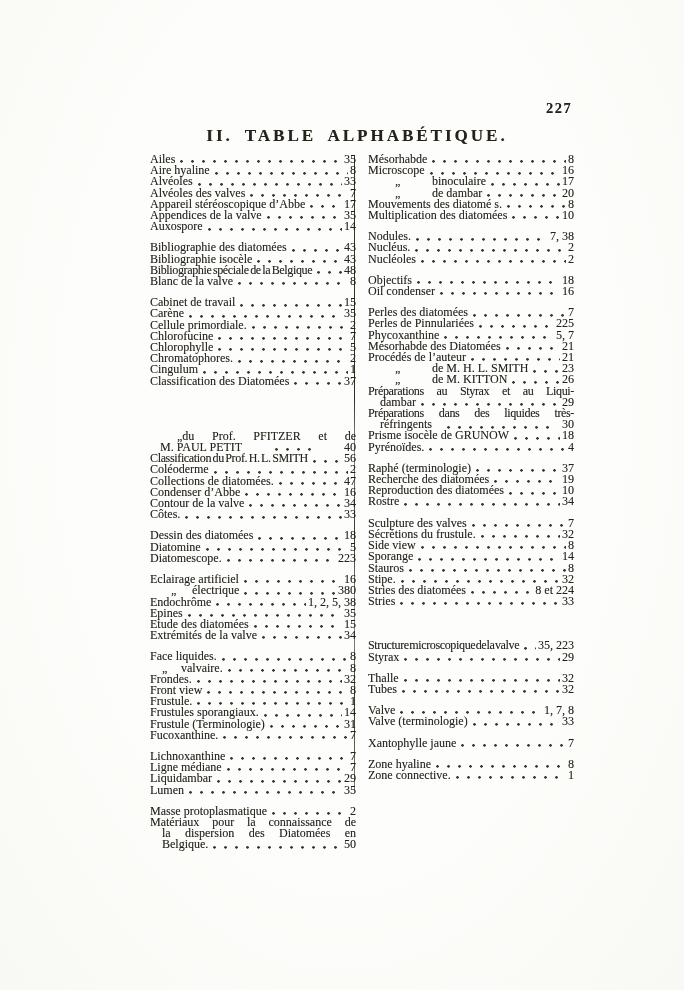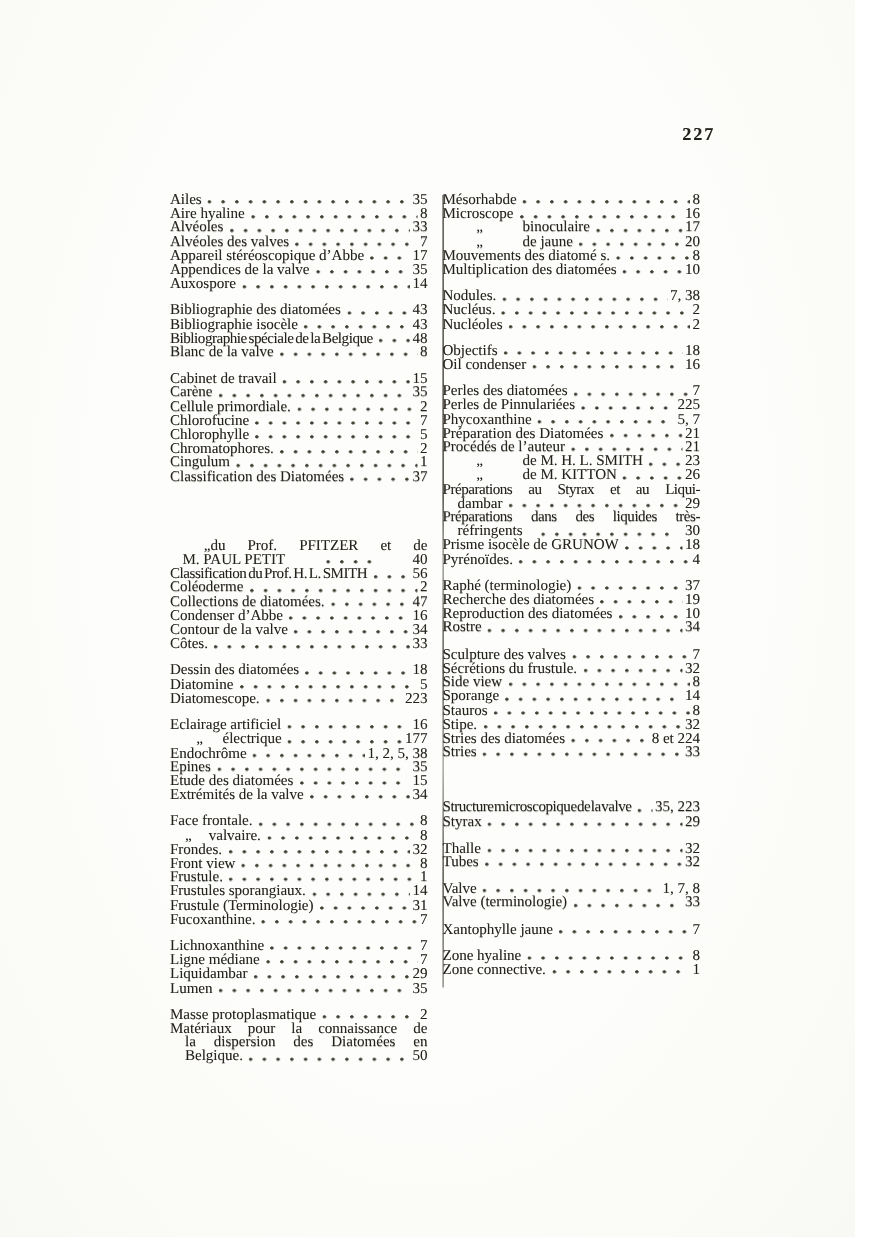--- a/index.html
+++ b/index.html
@@ -14,21 +14,21 @@
     font-size:14.5px;font-weight:bold;letter-spacing:1.5px;
     text-shadow:0.2px 0.2px 0 rgba(40,35,25,.4);
   }
   .title{
     position:absolute;top:126px;left:145px;width:424px;margin:0;
     text-align:center;font-size:17px;font-weight:bold;
     letter-spacing:3px;word-spacing:5px;
     text-shadow:0.3px 0.3px 0 rgba(40,35,25,.45);
   }
   .cols{
-    position:absolute;left:136px;top:154px;width:424px;
+    position:absolute;left:150px;top:154px;width:424px;
     display:flex;gap:12px;
   }
   .col{flex:0 0 206px;width:206px;font-size:12px;line-height:11.2px;
     text-shadow:0.2px 0.2px 0 rgba(40,35,25,.3);}
   .group{margin-bottom:10px;}
   .row{display:flex;align-items:flex-end;}
   .row.noflex{display:block;}
   .row.just{text-align:justify;text-align-last:justify;}
   .lbl{white-space:nowrap;}
   .lbl.tight{letter-spacing:-0.35px;word-spacing:-1.2px;}
@@ -47,20 +47,21 @@
   .gutter-rule{
     position:absolute;left:354px;top:156px;width:1px;height:634px;
     background:linear-gradient(#3a362d 0%,#2e2b24 38%,rgba(58,54,45,.55) 46%,#35322a 60%,rgba(58,54,45,.5) 72%,#3a362d 86%,rgba(58,54,45,.65) 100%);
   }
 </style>
 </head>
 <body>
 
 <div class="page">
   <div class="pagenum">227</div>
+  <h1 class="title">II. TABLE ALPHABÉTIQUE.</h1>
   <div class="gutter-rule"></div>
   <div class="cols">
     <div class="col" id="col-left">
         <div class="group">
           <div class="row">
             <span class="lbl">Ailes</span>
             <span class="dots"></span>
             <span class="num">35</span>
           </div>
           <div class="row">
@@ -214,21 +215,21 @@
         <div class="group">
           <div class="row">
             <span class="lbl">Eclairage artificiel</span>
             <span class="dots"></span>
             <span class="num">16</span>
           </div>
           <div class="row">
             <span class="dit d2">„</span>
             <span class="lbl">électrique</span>
             <span class="dots"></span>
-            <span class="num">177</span>
+            <span class="num">380</span>
           </div>
           <div class="row">
             <span class="lbl">Endochrôme</span>
             <span class="dots"></span>
             <span class="num">1, 2, 5, 38</span>
           </div>
           <div class="row">
             <span class="lbl">Epines</span>
             <span class="dots"></span>
             <span class="num">35</span>
@@ -239,21 +240,21 @@
             <span class="num">15</span>
           </div>
           <div class="row">
             <span class="lbl">Extrémités de la valve</span>
             <span class="dots"></span>
             <span class="num">34</span>
           </div>
         </div>
         <div class="group">
           <div class="row">
-            <span class="lbl">Face frontale.</span>
+            <span class="lbl">Face liquides.</span>
             <span class="dots"></span>
             <span class="num">8</span>
           </div>
           <div class="row">
             <span class="dit d1">„</span>
             <span class="lbl">valvaire.</span>
             <span class="dots"></span>
             <span class="num">8</span>
           </div>
           <div class="row">
@@ -337,21 +338,21 @@
             <span class="num">16</span>
           </div>
           <div class="row">
             <span class="dit d3">„</span>
             <span class="lbl">binoculaire</span>
             <span class="dots"></span>
             <span class="num">17</span>
           </div>
           <div class="row">
             <span class="dit d3">„</span>
-            <span class="lbl">de jaune</span>
+            <span class="lbl">de dambar</span>
             <span class="dots"></span>
             <span class="num">20</span>
           </div>
           <div class="row">
             <span class="lbl">Mouvements des diatomé s.</span>
             <span class="dots"></span>
             <span class="num">8</span>
           </div>
           <div class="row">
             <span class="lbl">Multiplication des diatomées</span>
@@ -398,21 +399,21 @@
             <span class="lbl">Perles de Pinnulariées</span>
             <span class="dots"></span>
             <span class="num">225</span>
           </div>
           <div class="row">
             <span class="lbl">Phycoxanthine</span>
             <span class="dots"></span>
             <span class="num">5, 7</span>
           </div>
           <div class="row">
-            <span class="lbl">Préparation des Diatomées</span>
+            <span class="lbl">Mésorhabde des Diatomées</span>
             <span class="dots"></span>
             <span class="num">21</span>
           </div>
           <div class="row">
             <span class="lbl">Procédés de l’auteur</span>
             <span class="dots"></span>
             <span class="num">21</span>
           </div>
           <div class="row">
             <span class="dit d3">„</span>

